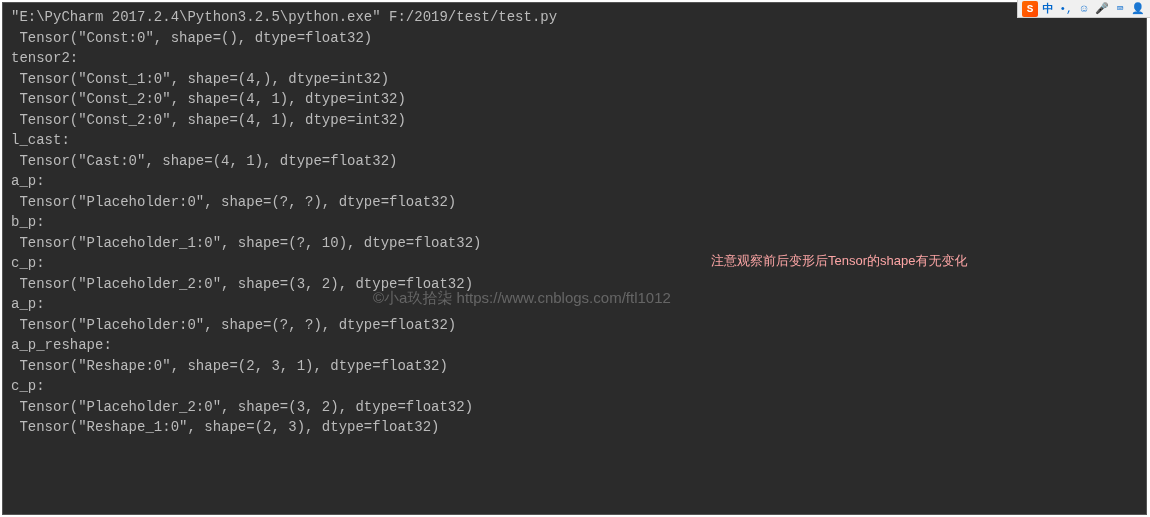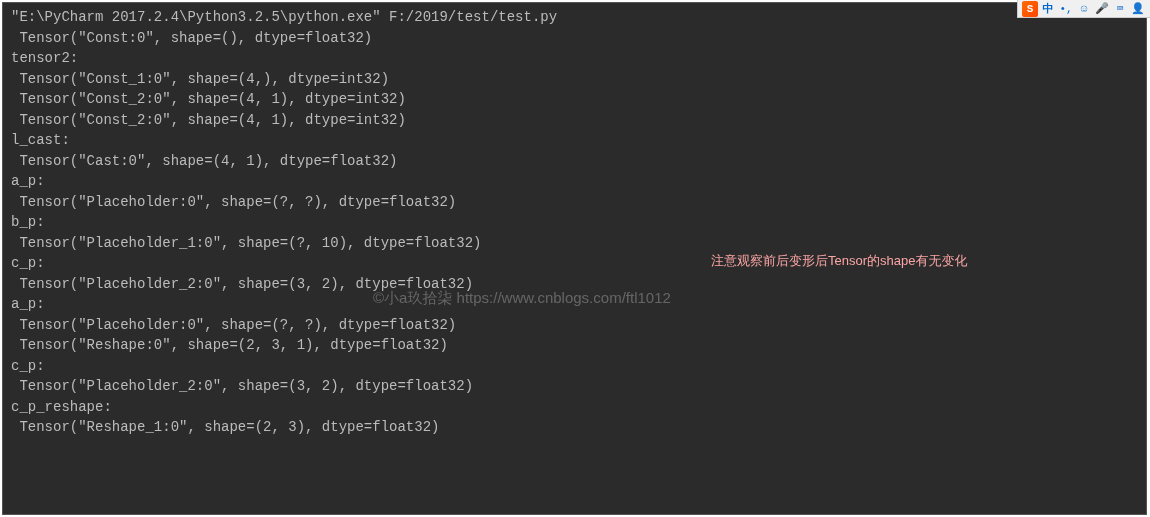--- a/index.html
+++ b/index.html
@@ -112,21 +112,21 @@
   <div class="line">l_cast:</div>
   <div class="line"> Tensor("Cast:0", shape=(4, 1), dtype=float32)</div>
   <div class="line">a_p:</div>
   <div class="line"> Tensor("Placeholder:0", shape=(?, ?), dtype=float32)</div>
   <div class="line">b_p:</div>
   <div class="line"> Tensor("Placeholder_1:0", shape=(?, 10), dtype=float32)</div>
   <div class="line">c_p:</div>
   <div class="line"> Tensor("Placeholder_2:0", shape=(3, 2), dtype=float32)</div>
   <div class="line">a_p:</div>
   <div class="line"> Tensor("Placeholder:0", shape=(?, ?), dtype=float32)</div>
+  <div class="line">a_p_reshape:</div>
   <div class="line"> Tensor("Reshape:0", shape=(2, 3, 1), dtype=float32)</div>
   <div class="line">c_p:</div>
   <div class="line"> Tensor("Placeholder_2:0", shape=(3, 2), dtype=float32)</div>
-  <div class="line">c_p_reshape:</div>
   <div class="line"> Tensor("Reshape_1:0", shape=(2, 3), dtype=float32)</div>
 
   <div class="watermark">©小a玖拾柒  https://www.cnblogs.com/ftl1012</div>
   <div class="annotation">注意观察前后变形后Tensor的shape有无变化</div>
 </div>
 
 </body></html>

